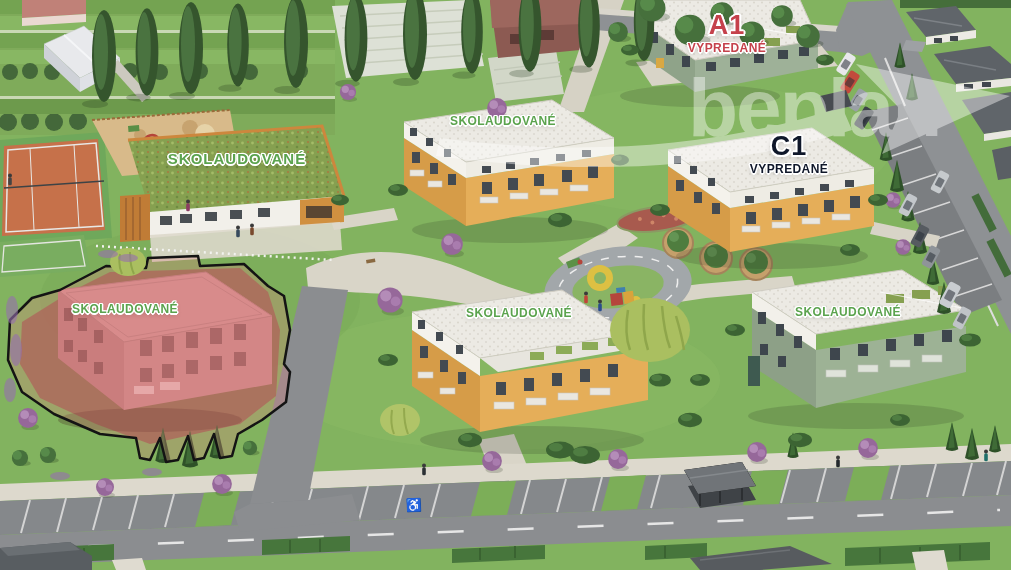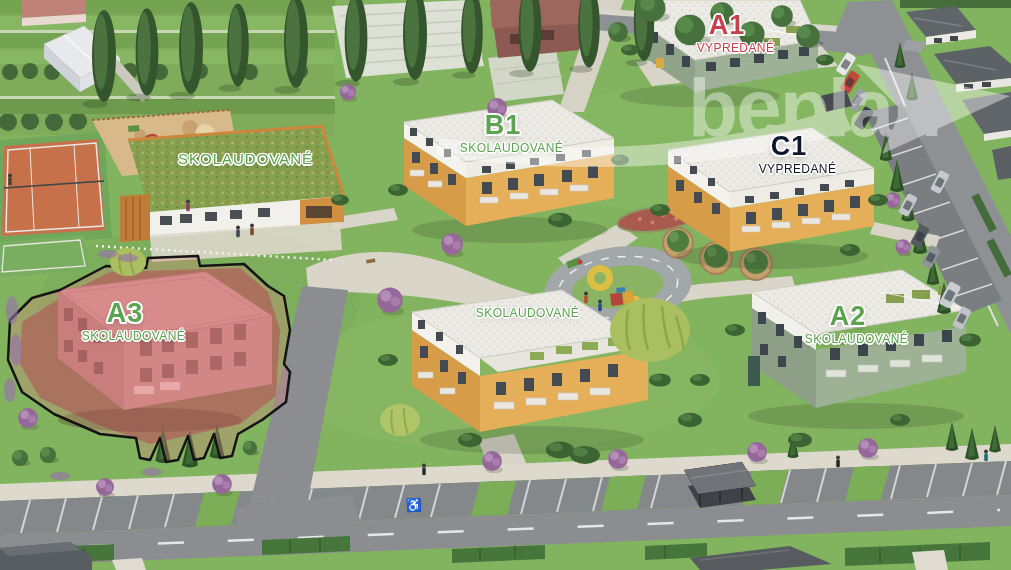--- a/index.html
+++ b/index.html
@@ -6,24 +6,24 @@
   .stage{position:relative;width:1011px;height:570px;overflow:hidden;
          font-family:"Liberation Sans",sans-serif;background:#82b35f;}
   .stage svg.scene{position:absolute;left:0;top:0;}
   .watermark{position:absolute;left:0;top:0;pointer-events:none;}
   .bldg-label{position:absolute;transform:translateX(-50%);text-align:center;line-height:1;
       cursor:pointer;user-select:none;z-index:5;}
   .bldg-label .code{font-size:27px;font-weight:bold;letter-spacing:1px;
       text-shadow:-2px 0 0 #fff,2px 0 0 #fff,0 -2px 0 #fff,0 2px 0 #fff,
       -1.5px -1.5px 0 #fff,1.5px -1.5px 0 #fff,-1.5px 1.5px 0 #fff,1.5px 1.5px 0 #fff,
       0 3px 6px rgba(0,0,0,.28);}
-  .bldg-label .status{font-size:12px;font-weight:normal;margin-top:3px;letter-spacing:.4px;
+  .bldg-label .status{font-size:12px;font-weight:bold;margin-top:3px;letter-spacing:.4px;
       text-shadow:-1.5px 0 0 #fff,1.5px 0 0 #fff,0 -1.5px 0 #fff,0 1.5px 0 #fff,
       -1px -1px 0 #fff,1px -1px 0 #fff,-1px 1px 0 #fff,1px 1px 0 #fff,
-      0 2px 5px rgba(0,0,0,.25);padding-left:17px;}
+      0 2px 5px rgba(0,0,0,.25);}
   .kg-label .status{font-size:15px;letter-spacing:1px;}
 </style>
 </head>
 <body>
 
 <div class="stage">
 
 <svg class="scene" width="1011" height="570" viewBox="0 0 1011 570">
   <defs>
     <pattern id="speck" width="8" height="8" patternUnits="userSpaceOnUse">
@@ -633,35 +633,32 @@
     <path d="M856,64 L1010,96 L882,154 L901,110 Z"></path>
     <text x="688" y="136" font-family="Liberation Sans, sans-serif" font-size="82" font-weight="bold" letter-spacing="-2">beplan</text>
   </g>
 </svg>
 
 <div class="bldg-label" style="left: 727px; top: 12px; color: rgb(197, 65, 75); text-align: center;">
   <div class="code">A1</div>
   <div class="status">VYPREDANÉ</div>
 </div>
 <div class="bldg-label" style="left: 503px; top: 112px; color: rgb(91, 163, 78);">
-  <div class="code">B1</div>
   <div class="status">SKOLAUDOVANÉ</div>
 </div>
 <div class="bldg-label" style="left: 789px; top: 133px; color: #0f172a;">
   <div class="code">C1</div>
   <div class="status">VYPREDANÉ</div>
 </div>
 <div class="bldg-label" style="left: 125px; top: 300px; color: rgb(91, 163, 78);">
-  <div class="code">A3</div>
   <div class="status">SKOLAUDOVANÉ</div>
 </div>
 <div class="bldg-label" style="left: 519px; top: 304px; color: rgb(91, 163, 78);">
   <div class="status">SKOLAUDOVANÉ</div>
 </div>
 <div class="bldg-label" style="left: 848px; top: 303px; color: rgb(91, 163, 78);">
-  <div class="code">A2</div>
   <div class="status">SKOLAUDOVANÉ</div>
 </div>
 <div class="bldg-label kg-label" style="left: 237px; top: 148px; color: rgb(91, 163, 78);">
   <div class="status">SKOLAUDOVANÉ</div>
 </div>
 
 </div>
 
 </body></html>

